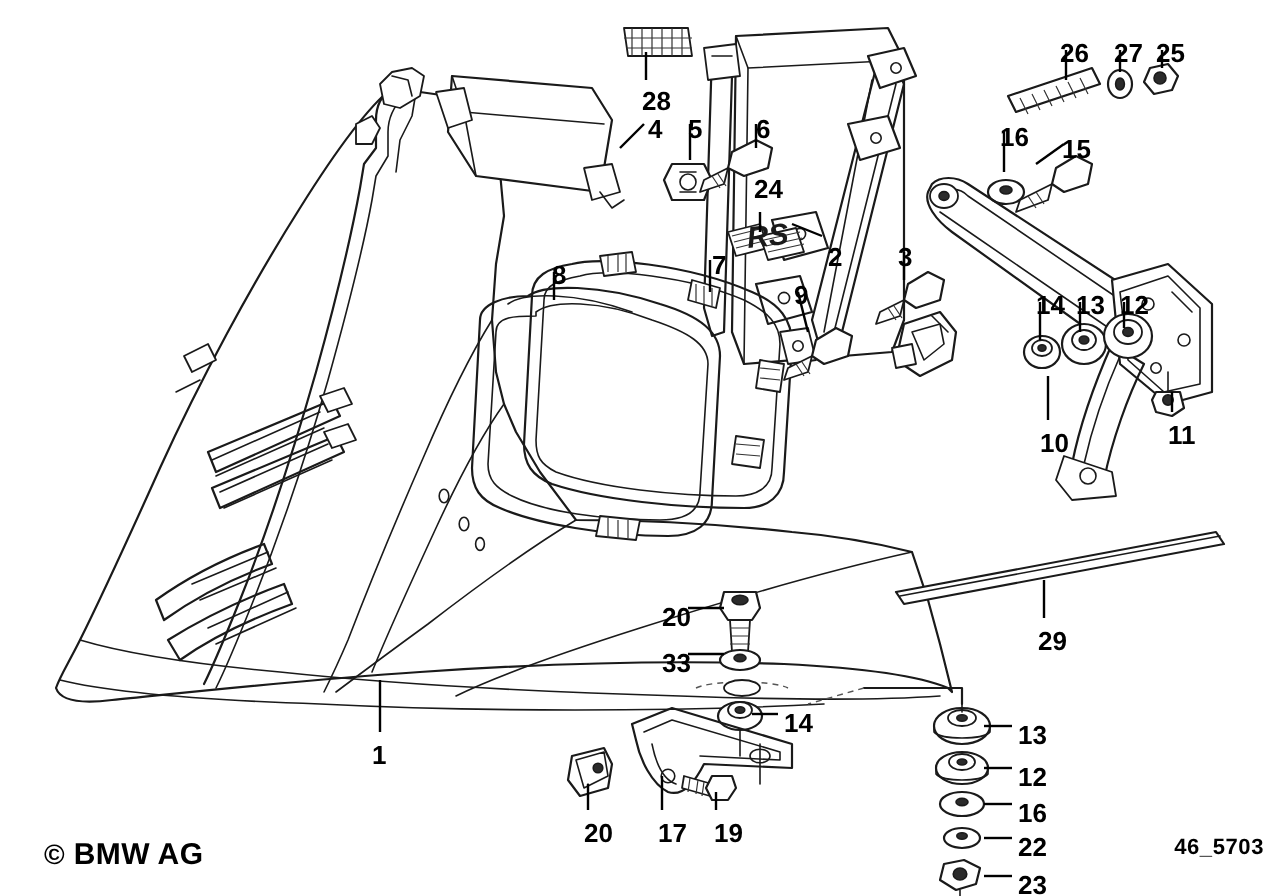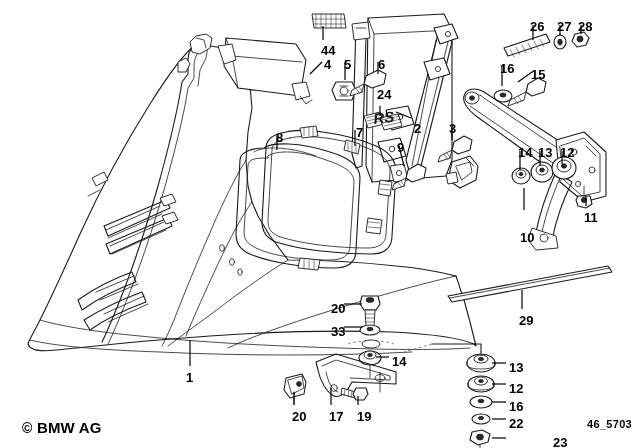--- a/index.html
+++ b/index.html
@@ -389,39 +389,39 @@
 <div id="labels">
     <div class="lbl" style="left: 186px; top: 371px;">1</div>
     <div class="lbl" style="left: 414px; top: 122px;">2</div>
     <div class="lbl" style="left: 449px; top: 122px;">3</div>
     <div class="lbl" style="left: 324px; top: 58px;">4</div>
     <div class="lbl" style="left: 344px; top: 58px;">5</div>
     <div class="lbl" style="left: 378px; top: 58px;">6</div>
     <div class="lbl" style="left: 356px; top: 126px;">7</div>
     <div class="lbl" style="left: 276px; top: 131px;">8</div>
     <div class="lbl" style="left: 397px; top: 141px;">9</div>
-    <div class="lbl" style="left: 520px; top: 215px; margin-top: 16px;">10</div>
+    <div class="lbl" style="left: 520px; top: 215px;">10</div>
     <div class="lbl" style="left: 584px; top: 211px;">11</div>
     <div class="lbl" style="left: 560px; top: 146px;">12</div>
     <div class="lbl" style="left: 538px; top: 146px;">13</div>
     <div class="lbl" style="left: 518px; top: 146px;">14</div>
     <div class="lbl" style="left: 531px; top: 68px;">15</div>
     <div class="lbl" style="left: 500px; top: 62px;">16</div>
     <div class="lbl" style="left: 329px; top: 410px;">17</div>
     <div class="lbl" style="left: 357px; top: 410px;">19</div>
     <div class="lbl" style="left: 292px; top: 410px;">20</div>
     <div class="lbl" style="left: 331px; top: 302px;">20</div>
     <div class="lbl" style="left: 331px; top: 325px;">33</div>
     <div class="lbl" style="left: 509px; top: 417px;">22</div>
-    <div class="lbl" style="left: 509px; top: 436px; margin-left: 44px;">23</div>
+    <div class="lbl" style="left: 509px; top: 436px;">23</div>
     <div class="lbl" style="left: 377px; top: 88px;">24</div>
-    <div class="lbl" style="left: 321px; top: 44px;">44</div>
+    <div class="lbl" style="left: 321px; top: 44px;">28</div>
     <div class="lbl" style="left: 530px; top: 20px;">26</div>
     <div class="lbl" style="left: 557px; top: 20px;">27</div>
-    <div class="lbl" style="left: 578px; top: 20px;">28</div>
+    <div class="lbl" style="left: 578px; top: 20px;">25</div>
     <div class="lbl" style="left: 519px; top: 314px;">29</div>
     <div class="lbl" style="left: 509px; top: 361px;">13</div>
     <div class="lbl" style="left: 509px; top: 382px;">12</div>
     <div class="lbl" style="left: 509px; top: 400px;">16</div>
     <div class="lbl" style="left: 392px; top: 355px;">14</div>
   </div>
 
 <div id="copyright">
   <span class="cmark">©</span>
   <span>BMW AG</span>

